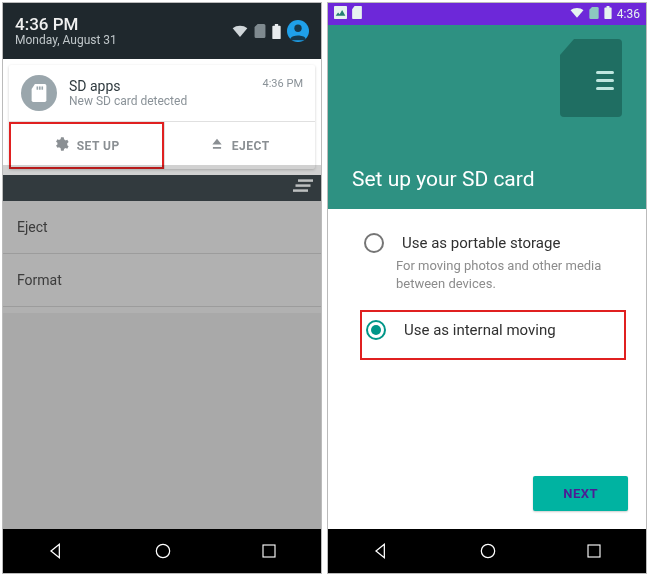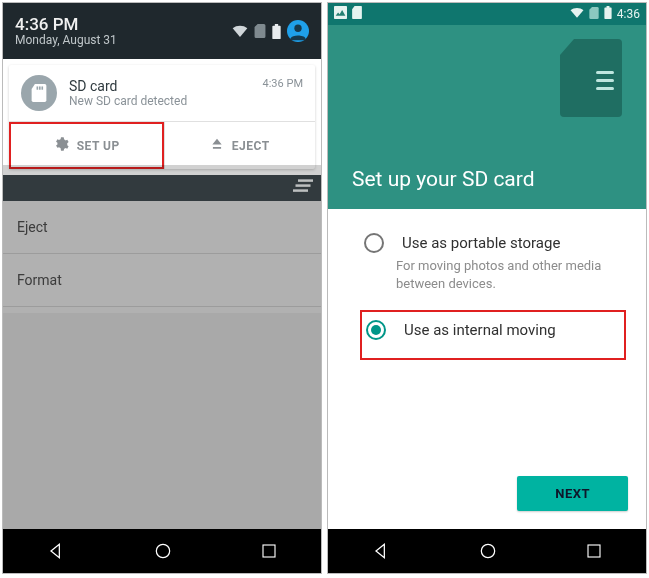--- a/index.html
+++ b/index.html
@@ -121,21 +121,21 @@
     position:absolute;
     left:0; right:0;
     top:162px; bottom:44px;
     background: rgba(0,0,0,.18);
     pointer-events:none;
   }
 
   
   .right .statusbar2 {
     height: 22px;
-    background: #0f766e;
+    background: #6d28d9;
     display:flex; align-items:center; justify-content:space-between;
     padding: 0 6px;
     color: #e6f3f0;
     font-size: 12px;
   }
   .statusbar2 .left-icons, .statusbar2 .right-icons { display:flex; align-items:center; gap:5px; }
 
   .header-area {
     background: #2e9182;
     height: 184px;
@@ -184,25 +184,25 @@
     line-height: 1.35;
     padding-left: 32px;
     padding-right: 8px;
   }
 
   .next-btn {
     position: absolute;
     right: 18px;
     bottom: 62px;
     background: #00b3a1;
-    color: #0f172a;
+    color: #4c1d95;
     font-size: 13px;
     font-weight: 700;
     letter-spacing: .5px;
-    padding: 10px 38px;
+    padding: 10px 30px;
     border-radius: 2px;
     cursor:pointer;
     box-shadow: 0 1px 2px rgba(0,0,0,.2);
   }
 
 </style>
 </head>
 <body>
 
 <div class="screen left">
@@ -242,21 +242,21 @@
     <div class="notif-top">
       <div class="notif-icon-circle">
         <svg width="16" height="18" viewBox="0 0 18 22">
             <path fill="#fff" d="M4 0h12a2 2 0 012 2v18a2 2 0 01-2 2H2a2 2 0 01-2-2V6l4-6z"></path>
             <rect x="6" y="3" width="2" height="4" fill="#9aa6ac"></rect>
             <rect x="9" y="3" width="2" height="4" fill="#9aa6ac"></rect>
             <rect x="12" y="3" width="2" height="4" fill="#9aa6ac"></rect>
           </svg>
       </div>
       <div class="notif-texts">
-        <div class="notif-title">SD card</div>
+        <div class="notif-title">SD apps</div>
         <div class="notif-sub">New SD card detected</div>
       </div>
       <div class="notif-time">4:36 PM</div>
     </div>
     <div class="notif-actions">
       <div class="notif-action red-box">
         <span>
           <svg width="16" height="16" viewBox="0 0 24 24">
               <path fill="#8a8f93" d="M12 8a4 4 0 100 8 4 4 0 000-8zm9.4 4a7.6 7.6 0 00-.1-1.3l2.1-1.6-2-3.5-2.5 1a7.5 7.5 0 00-2.2-1.3L16 2h-4l-.7 2.7a7.5 7.5 0 00-2.2 1.3l-2.5-1-2 3.5 2.1 1.6a7.6 7.6 0 000 2.6L4.6 14.3l2 3.5 2.5-1a7.5 7.5 0 002.2 1.3L12 22h4l.7-2.7a7.5 7.5 0 002.2-1.3l2.5 1 2-3.5-2.1-1.6c.1-.4.1-.9.1-1.3z"></path>
             </svg>

